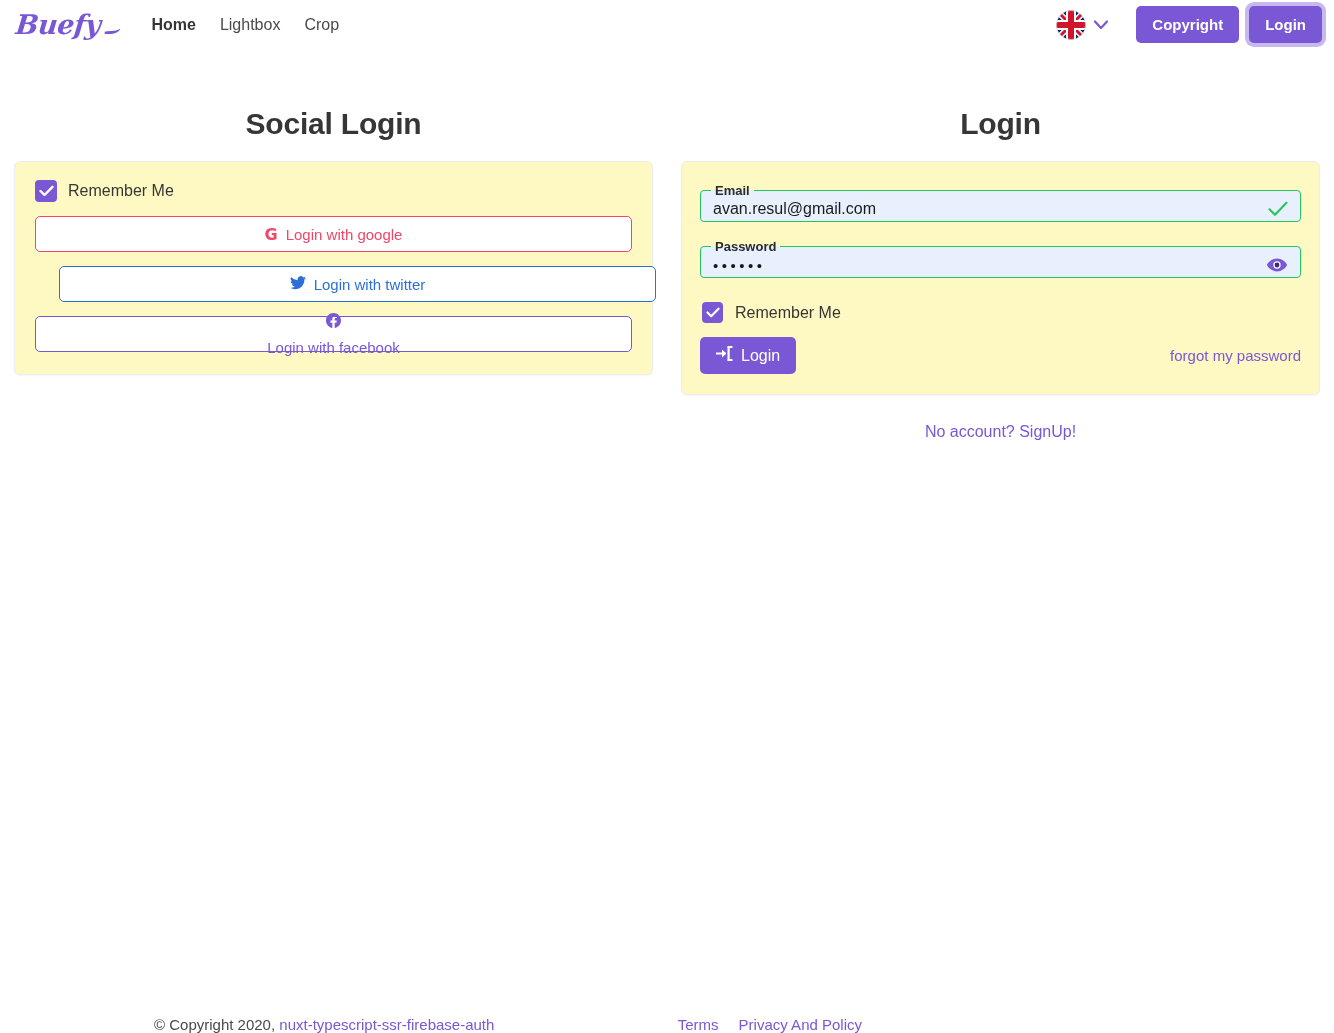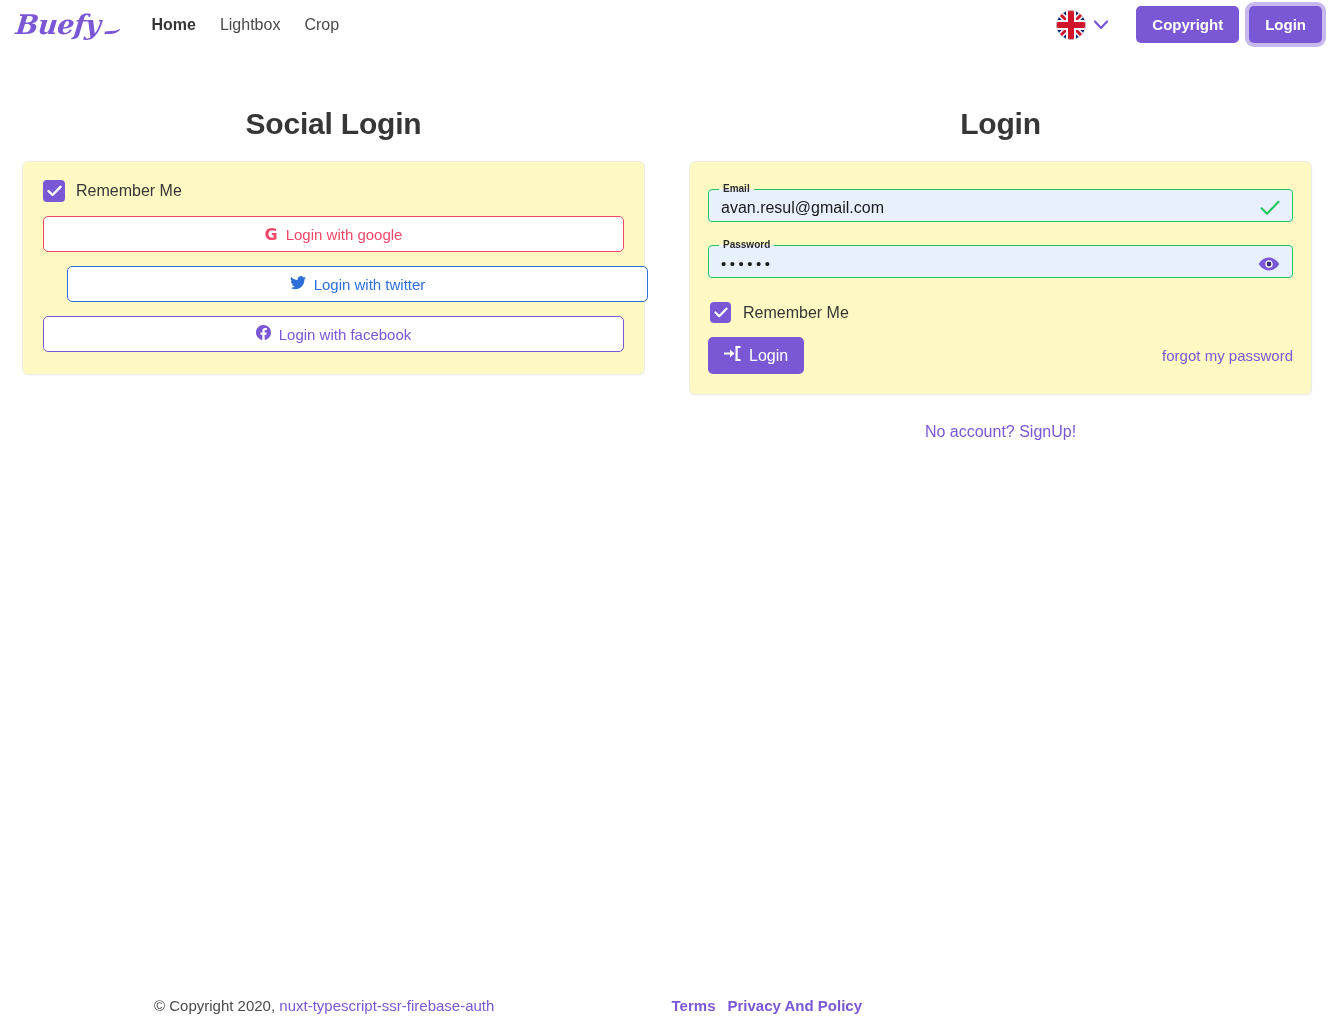--- a/index.html
+++ b/index.html
@@ -70,21 +70,21 @@
   .btn-nav.focused {
     box-shadow: 0 0 0 4px rgba(121,87,213,0.42);
   }
 
   
   .columns {
     position: absolute; top: 81px; left: 0;
     width: 1334px;
     display: flex;
   }
-  .col { width: 667px; padding: 0 22px; }
+  .col { width: 667px; padding: 0 14px; }
   .section-title {
     text-align: center;
     font-size: 30px;
     font-weight: bold;
     color: #363636;
     margin: 26px 0 20px 0;
     letter-spacing: -0.2px;
   }
   .card {
     border: 1px solid #ededed;
@@ -110,42 +110,42 @@
     width: 100%; height: 36px;
     margin-top: 14px;
     border-radius: 5px;
     background: #fff;
     font-size: 15px;
     cursor: pointer;
     gap: 8px;
   }
   .sbtn.google   { border: 1px solid #f14668; color: #f14668; }
   .sbtn.twitter  { border: 1px solid #2d6fd8; color: #2d6fd8; margin-left: 24px; }
-  .sbtn.facebook { border: 1px solid #7957d5; color: #7957d5; }
+  .sbtn.facebook { border: 1px solid #7957d5; color: #7957d5; flex-direction: column; }
   .sbtn .gicon {
     font-family: "DejaVu Sans", sans-serif;
     font-weight: bold; font-size: 16px;
   }
 
   
   .login-card { padding: 22px 18px 20px 18px; }
   .field { margin-bottom: 18px; }
   .fieldset {
     position: relative;
     border: 1px solid #22c55e;
     border-radius: 4px;
     background: #e8f0fe;
     margin: 0; padding: 0;
     height: 38px;
     display: flex; align-items: center;
   }
   .fieldset legend {
     margin-left: 10px;
     padding: 0 4px;
-    font-size: 10px;
+    font-size: 13px;
     font-weight: bold;
     color: #2b2b2b;
     line-height: 1;
   }
   .fieldset .inp {
     position: absolute; left: 12px; top: 0; bottom: 0;
     display: flex; align-items: center;
     font-size: 16px; color: #1a1a1a;
     background: transparent; border: none; outline: none;
     width: 85%;
@@ -188,27 +188,27 @@
   }
   .signup-link {
     color: #7957d5; font-size: 16px;
     text-decoration: none; cursor: pointer;
   }
 
   
   .footer {
     position: absolute; left: 0; bottom: 0;
     width: 1056px; height: 56px;
-    display: flex; align-items: center;
+    display: flex; align-items: flex-end;
     padding: 0 154px;
     background: #fff;
   }
   .footer-left { font-size: 15px; color: #4a4a4a; }
   .footer-left a { color: #7957d5; text-decoration: none; }
-  .footer-right { margin-left: auto; display: flex; gap: 12px; margin-right: 40px; font-weight: bold;}
+  .footer-right { margin-left: auto; display: flex; gap: 20px; margin-right: 40px;}
   .footer-right a { color: #7957d5; font-size: 15px; text-decoration: none; }
 </style>
 </head>
 <body>
 
 <div class="navbar">
   <div class="brand">
     <span>Buefy</span>
     <span class="tail"></span>
   </div>

